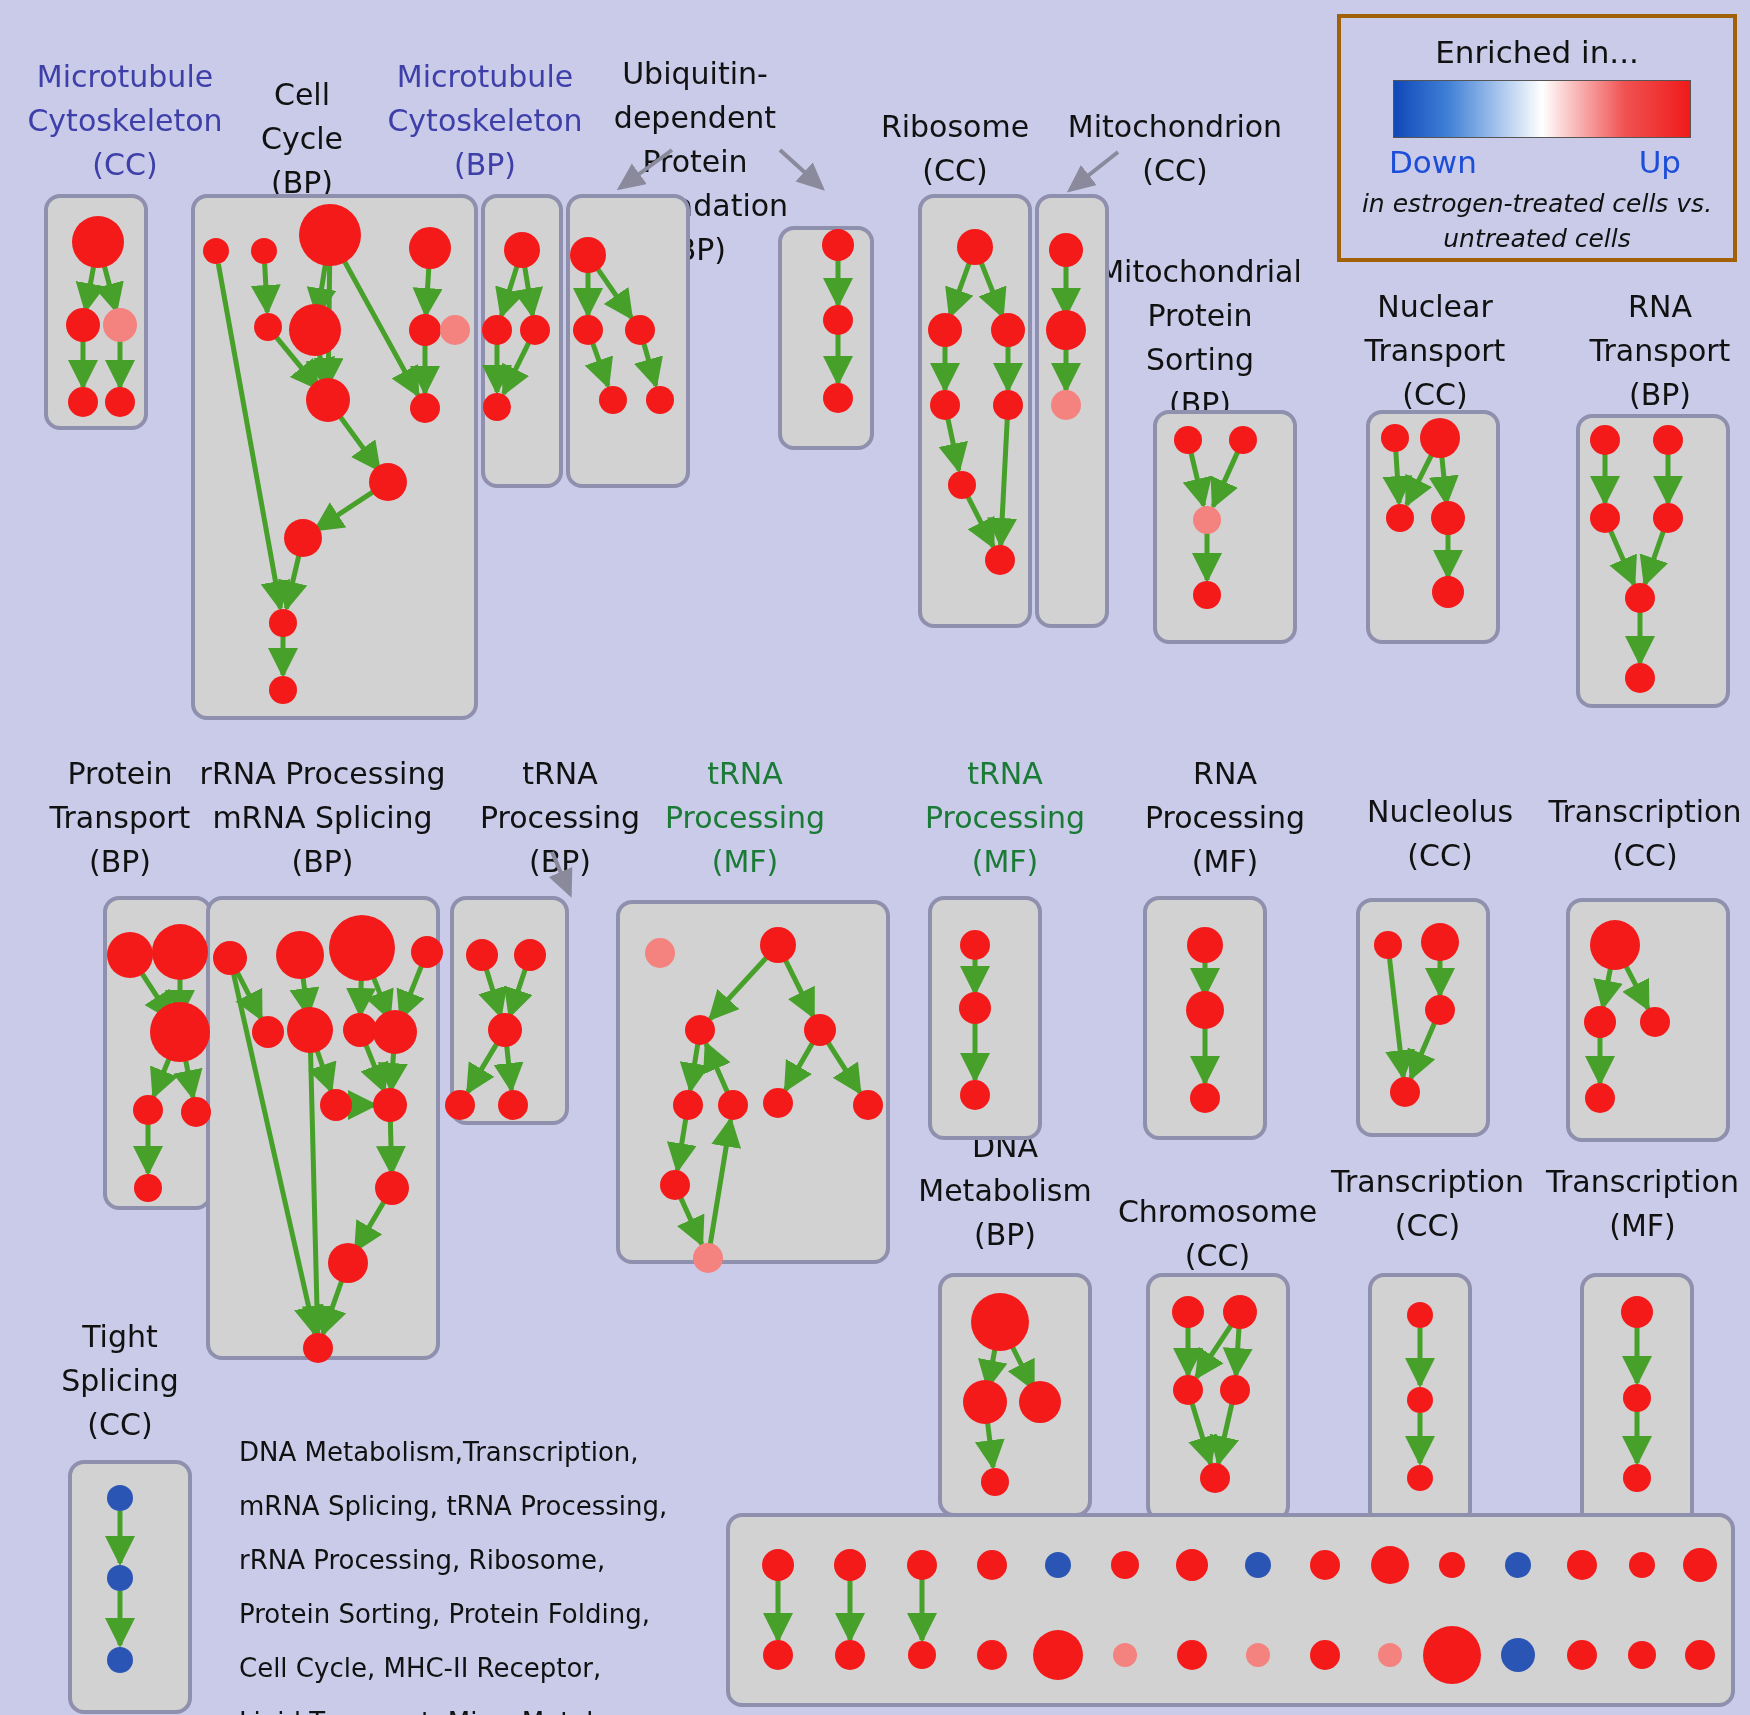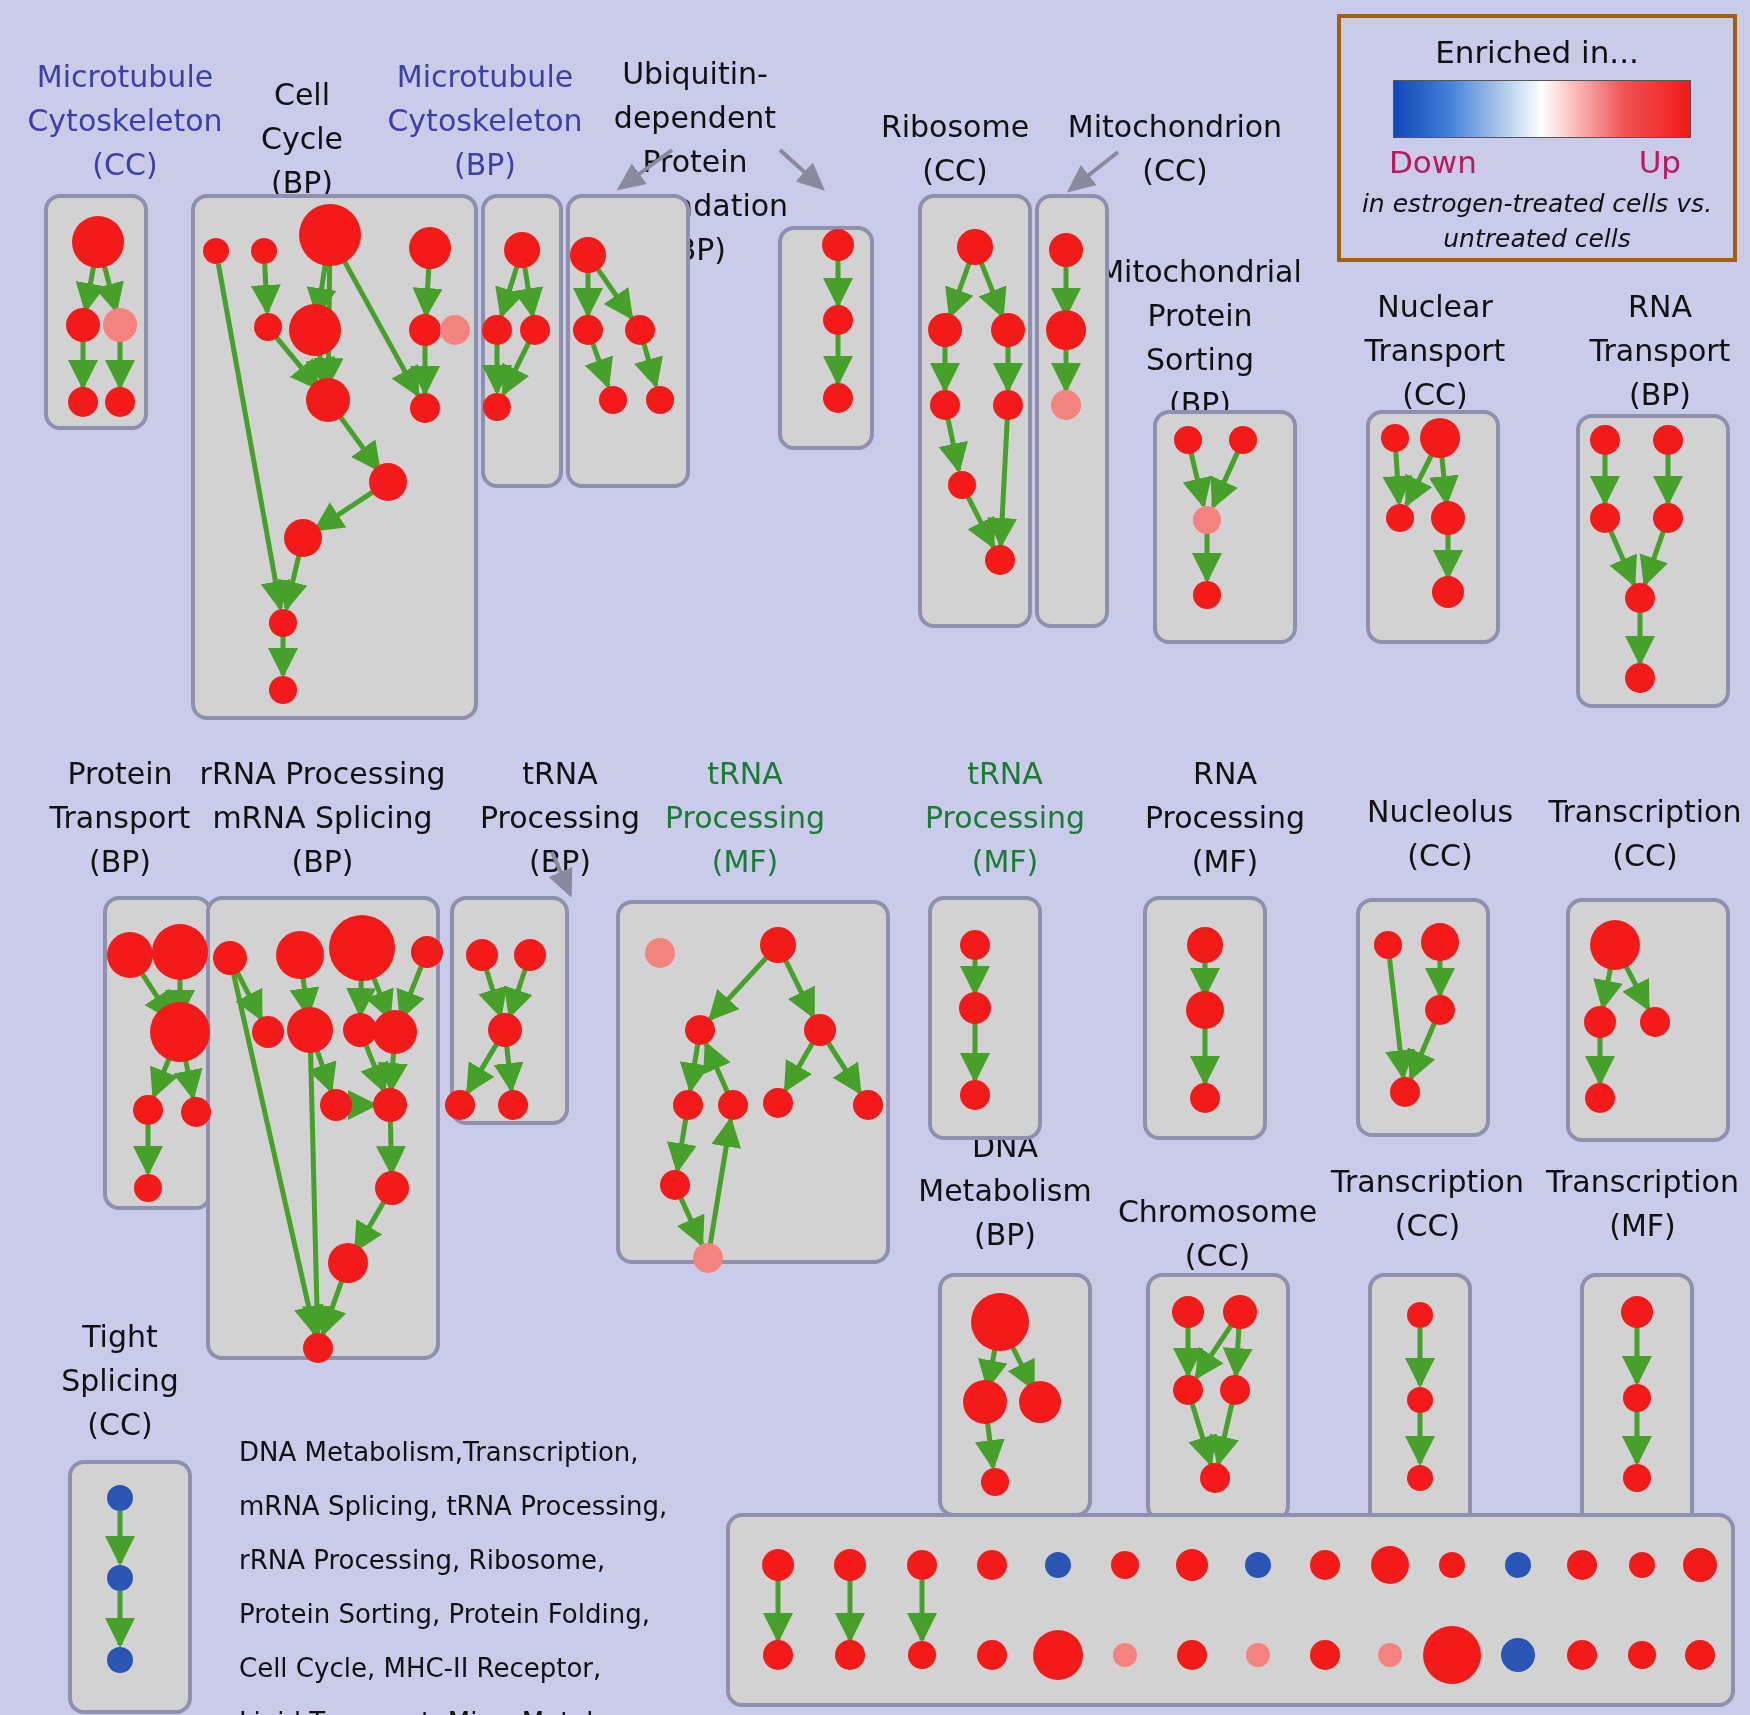--- a/index.html
+++ b/index.html
@@ -31,21 +31,21 @@
   }
   .legend-title{
     position:absolute;width:100%;text-align:center;
     font-size:31px;color:#111;
   }
   .legend-bar{
     position:absolute;
     background:linear-gradient(to right,#1048b8 0%,#3f7fd6 18%,#ffffff 50%,#f05252 78%,#f01a1a 100%);
     border:1px solid #555;
   }
-  .legend-down,.legend-up{position:absolute;font-size:31px;color:#be185d;}
+  .legend-down,.legend-up{position:absolute;font-size:31px;color:#1d4ed8;}
   .legend-sub{position:absolute;width:100%;text-align:center;font-size:25px;line-height:35px;color:#111;font-style:italic;}
   svg{position:absolute;left:0;top:0;}
 </style>
 </head>
 <body>
 
 <div class="label blue" style="left:25px;top:55px;width:200px;">Microtubule
 Cytoskeleton
 (CC)</div>
 <div class="label" style="left:232px;top:55px;width:140px;margin-top:18px;">Cell

